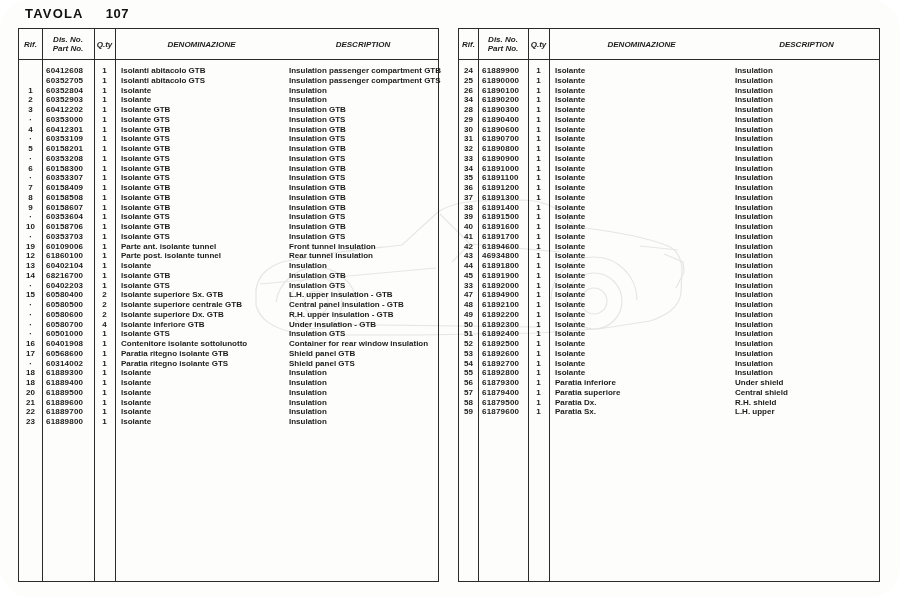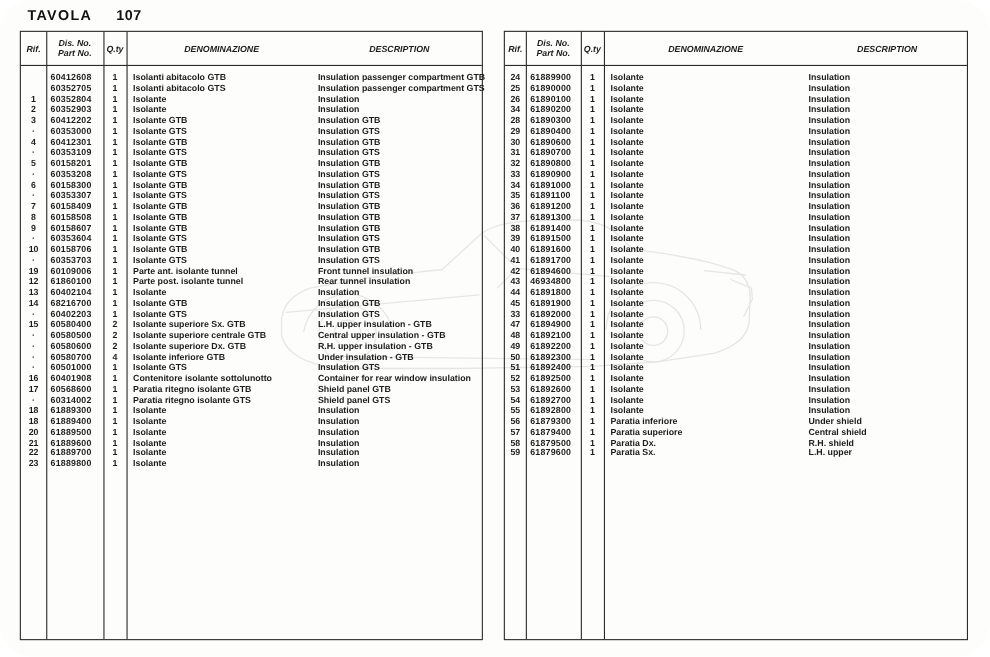--- a/index.html
+++ b/index.html
@@ -250,21 +250,21 @@
           <span class="cell c-part">60580400</span>
           <span class="cell c-qty">2</span>
           <span class="cell c-denom">Isolante superiore Sx. GTB</span>
           <span class="cell c-desc">L.H. upper insulation - GTB</span>
         </div>
         <div class="trow">
           <span class="cell c-rif">·</span>
           <span class="cell c-part">60580500</span>
           <span class="cell c-qty">2</span>
           <span class="cell c-denom">Isolante superiore centrale GTB</span>
-          <span class="cell c-desc">Central upper insulation - GTB</span>
+          <span class="cell c-desc">Central panel insulation - GTB</span>
         </div>
         <div class="trow">
           <span class="cell c-rif">·</span>
           <span class="cell c-part">60580600</span>
           <span class="cell c-qty">2</span>
           <span class="cell c-denom">Isolante superiore Dx. GTB</span>
           <span class="cell c-desc">R.H. upper insulation - GTB</span>
         </div>
         <div class="trow">
           <span class="cell c-rif">·</span>

